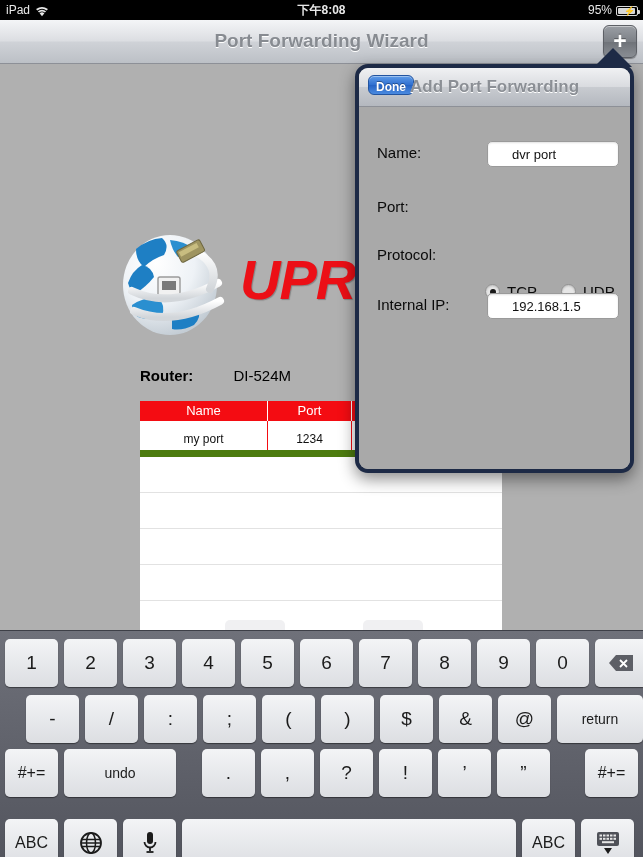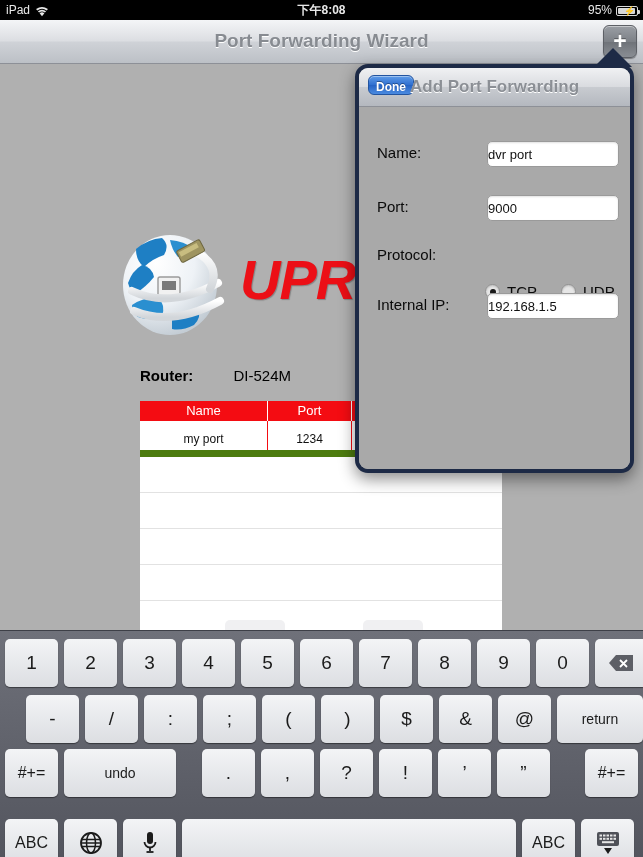--- a/index.html
+++ b/index.html
@@ -131,21 +131,21 @@
     color: #fff; font-size: 12px; font-weight: bold; text-align: center; line-height: 23px;
     text-shadow: 0 -1px 0 rgba(0,0,0,.35);
     box-shadow: inset 0 1px 0 rgba(255,255,255,.4);
   }
   .pop-form { position: relative; height: 368px; background: #a9a9a9; }
   .frow { position: absolute; left: 18px; width: 240px; height: 26px; }
   .flabel { position: absolute; left: 0; top: 3px; font-size: 15px; color: #0a0a0a; }
   .finput {
     position: absolute; left: 110px; top: 0; width: 132px; height: 26px;
     background: #fff; border: 1px solid #9a9a9a; border-radius: 5px;
-    font-size: 13px; color: #111; line-height: 25px; padding-left: 0;
+    font-size: 13px; color: #111; line-height: 25px; padding-left: 24px;
     box-shadow: inset 0 1px 2px rgba(0,0,0,.12);
   }
   .radio-group { position: absolute; left: 108px; top: 0; display: flex; align-items: center; gap: 24px; }
   .radio-item { display: flex; align-items: center; gap: 7px; margin-top: 40px; }
   .radio-dot {
     width: 15px; height: 15px; border-radius: 50%;
     background: #e6e6e6; border: 1px solid #8e8e8e;
     box-shadow: inset 0 1px 2px rgba(0,0,0,.18);
     position: relative;
   }
@@ -286,21 +286,20 @@
     </div>
     <div class="pop-form">
 
       <div class="frow" style="top:34px;">
         <span class="flabel">Name:</span>
         <div class="finput">dvr port</div>
       </div>
 
       <div class="frow" style="top:88px;">
         <span class="flabel">Port:</span>
-        <div class="finput">9000</div>
       </div>
 
       <div class="frow" style="top:136px;">
         <span class="flabel">Protocol:</span>
         <div class="radio-group">
           <div class="radio-item">
             <span class="radio-dot on"></span>
             <span class="radio-label">TCP</span>
           </div>
           <div class="radio-item">

